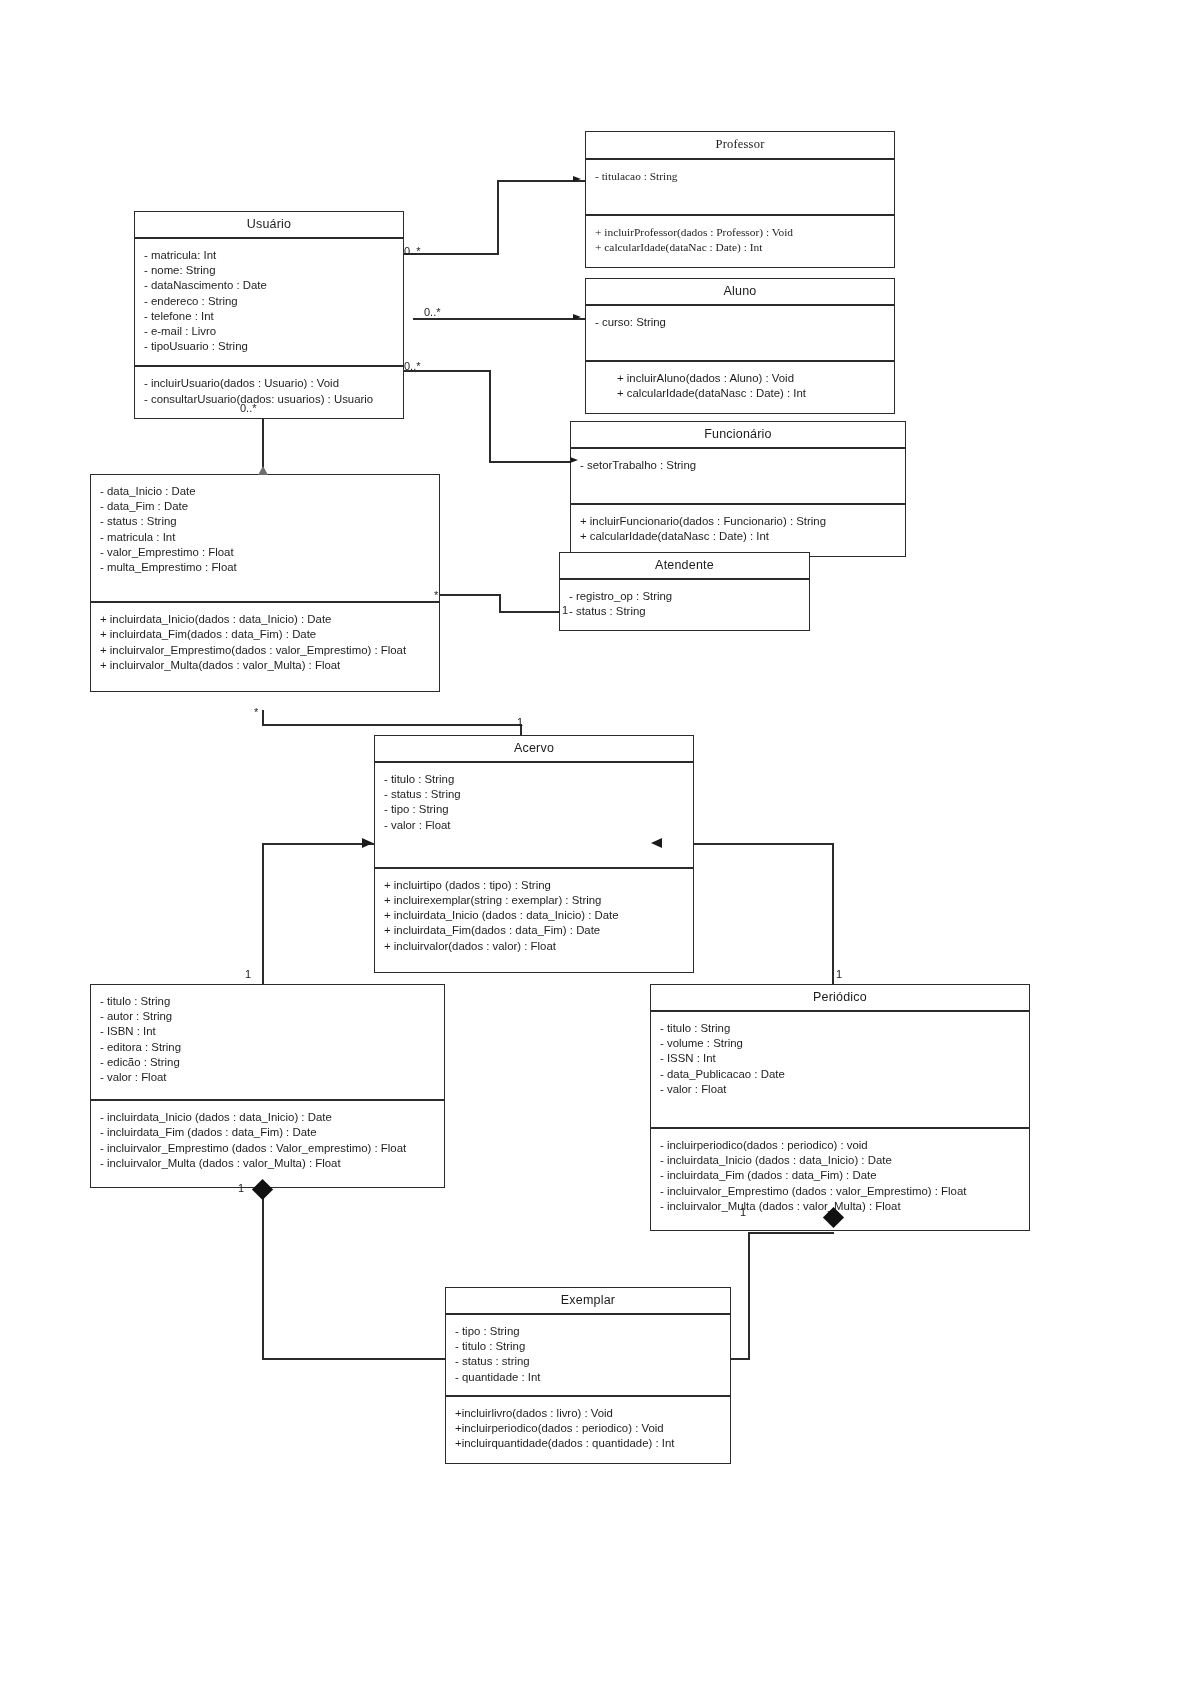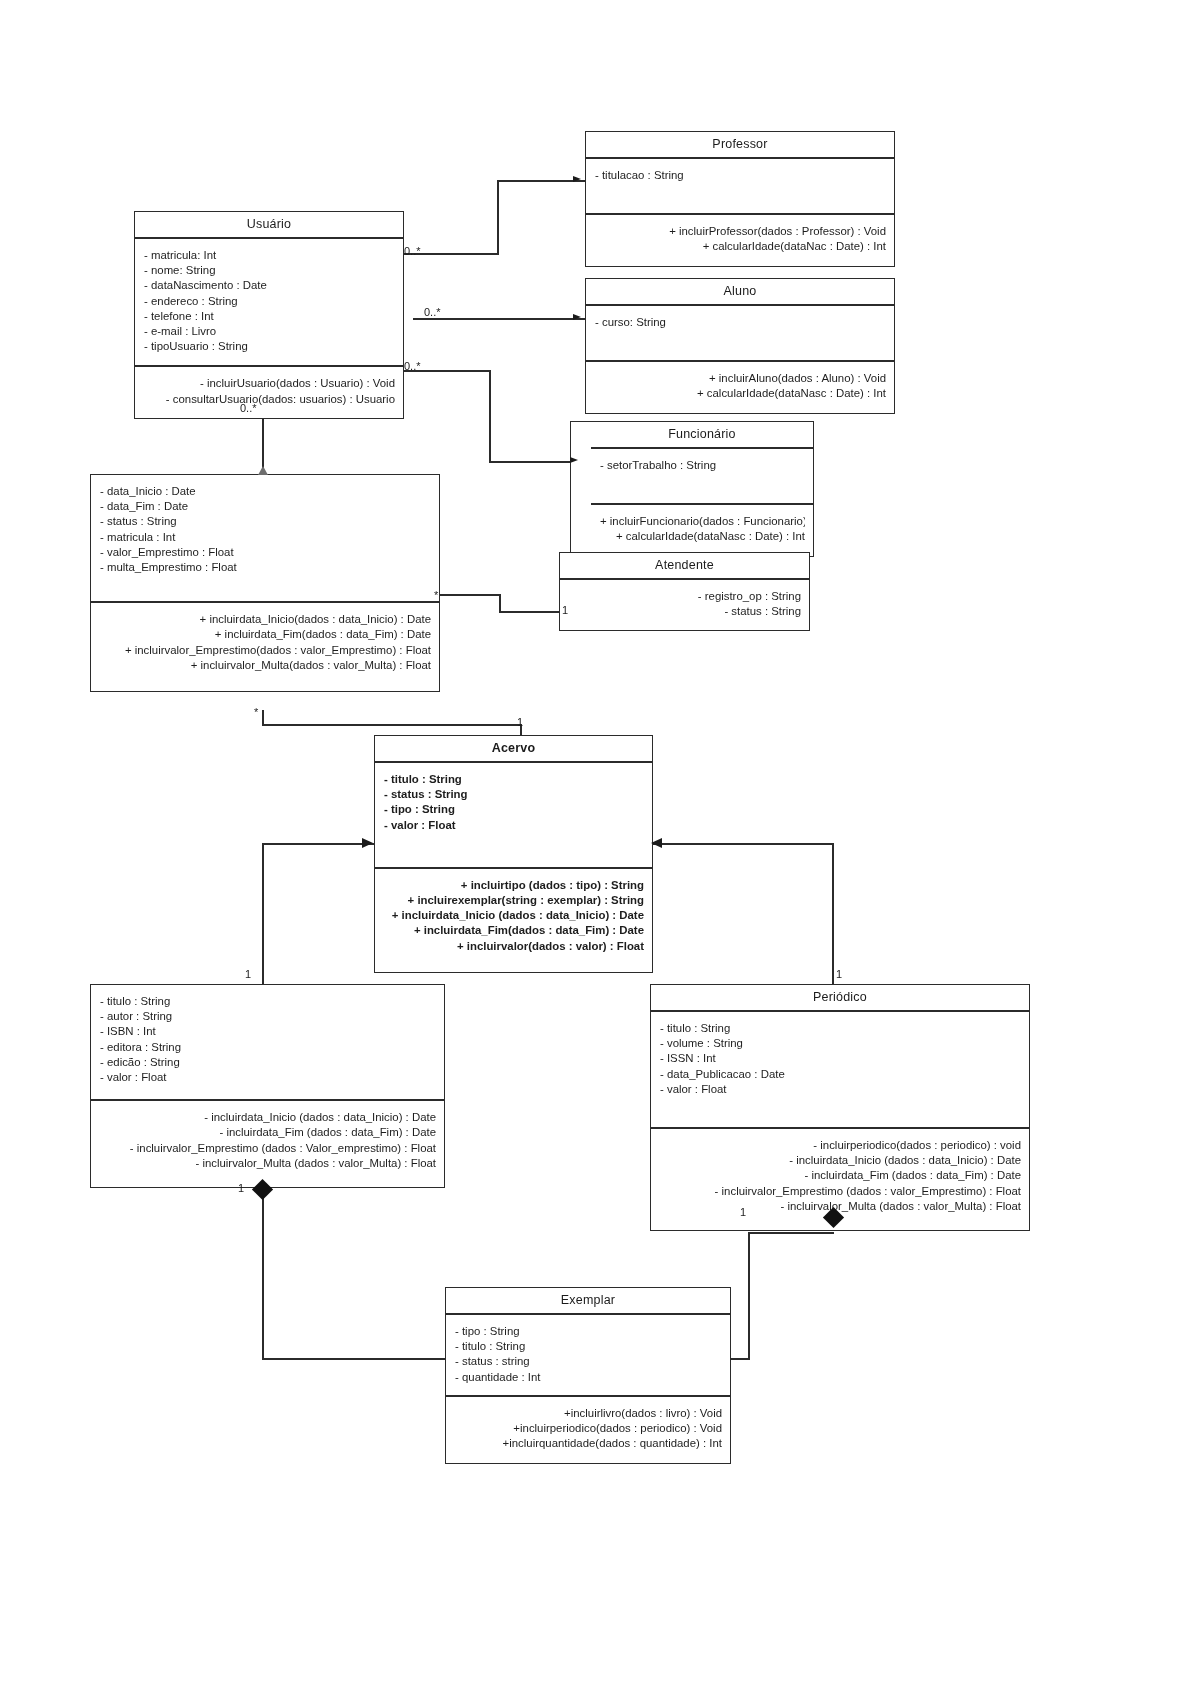--- a/index.html
+++ b/index.html
@@ -34,21 +34,20 @@
     border-bottom: 2.2px solid #2b2b2b;
     color: #1b1b1b;
     white-space: nowrap;
   }
   .uml-attrs {
     border-bottom: 2.2px solid #2b2b2b;
     padding: 9px 8px 11px 9px;
   }
   .uml-ops {
     padding: 9px 8px 11px 9px;
-    text-align: right;
   }
   .uml-line {
     font-size: 11.4px;
     line-height: 15.2px;
     white-space: nowrap;
     color: #1d1d1d;
     overflow: hidden;
   }
   .pad-attrs-tall { padding-bottom: 30px; }
 
@@ -159,21 +158,21 @@
   <div class="mult" style="left:240px; top:402px;">0..*</div>
   <div class="mult" style="left:434px; top:589px;">*</div>
   <div class="mult" style="left:562px; top:604px;">1</div>
   <div class="mult" style="left:254px; top:706px;">*</div>
   <div class="mult" style="left:517px; top:716px;">1</div>
   <div class="mult" style="left:245px; top:968px;">1</div>
   <div class="mult" style="left:836px; top:968px;">1</div>
   <div class="mult" style="left:238px; top:1182px;">1</div>
   <div class="mult" style="left:740px; top:1206px;">1</div>
 
-  <div class="uml-class" style="left:585px; top:131px; width:310px;">
+  <div class="uml-class" style="left:585px; top:131px; width:310px;font-family:Liberation Serif, serif;">
     <div class="uml-name">Professor</div>
     <div class="uml-attrs pad-attrs-tall">
       <div class="uml-line">- titulacao : String</div>
     </div>
     <div class="uml-ops">
       <div class="uml-line">+ incluirProfessor(dados : Professor) : Void</div>
       <div class="uml-line">+ calcularIdade(dataNac : Date) : Int</div>
     </div>
   </div>
 
@@ -198,21 +197,21 @@
     <div class="uml-name">Aluno</div>
     <div class="uml-attrs pad-attrs-tall">
       <div class="uml-line">- curso: String</div>
     </div>
     <div class="uml-ops">
       <div class="uml-line" style="padding-left:22px;">+ incluirAluno(dados : Aluno) : Void</div>
       <div class="uml-line" style="padding-left:22px;">+ calcularIdade(dataNasc : Date) : Int</div>
     </div>
   </div>
 
-  <div class="uml-class" style="left:570px; top:421px; width:244px;padding-left:20px;">
+  <div class="uml-class" style="left:570px; top:421px; width:336px;">
     <div class="uml-name">Funcionário</div>
     <div class="uml-attrs pad-attrs-tall">
       <div class="uml-line">- setorTrabalho : String</div>
     </div>
     <div class="uml-ops">
       <div class="uml-line">+ incluirFuncionario(dados : Funcionario) : String</div>
       <div class="uml-line">+ calcularIdade(dataNasc : Date) : Int</div>
     </div>
   </div>
 
@@ -234,21 +233,21 @@
       <div class="uml-line">- multa_Emprestimo : Float</div>
     </div>
     <div class="uml-ops" style="padding-bottom:18px;">
       <div class="uml-line">+ incluirdata_Inicio(dados : data_Inicio) : Date</div>
       <div class="uml-line">+ incluirdata_Fim(dados : data_Fim) : Date</div>
       <div class="uml-line">+ incluirvalor_Emprestimo(dados : valor_Emprestimo) : Float</div>
       <div class="uml-line">+ incluirvalor_Multa(dados : valor_Multa) : Float</div>
     </div>
   </div>
 
-  <div class="uml-class" style="left:374px; top:735px; width:279px;font-weight:bold;">
+  <div class="uml-class" style="left:374px; top:735px; width:320px;">
     <div class="uml-name">Acervo</div>
     <div class="uml-attrs" style="padding-bottom:34px;">
       <div class="uml-line">- titulo : String</div>
       <div class="uml-line">- status : String</div>
       <div class="uml-line">- tipo : String</div>
       <div class="uml-line">- valor : Float</div>
     </div>
     <div class="uml-ops" style="padding-bottom:18px;">
       <div class="uml-line">+ incluirtipo (dados : tipo) : String</div>
       <div class="uml-line">+ incluirexemplar(string : exemplar) : String</div>

